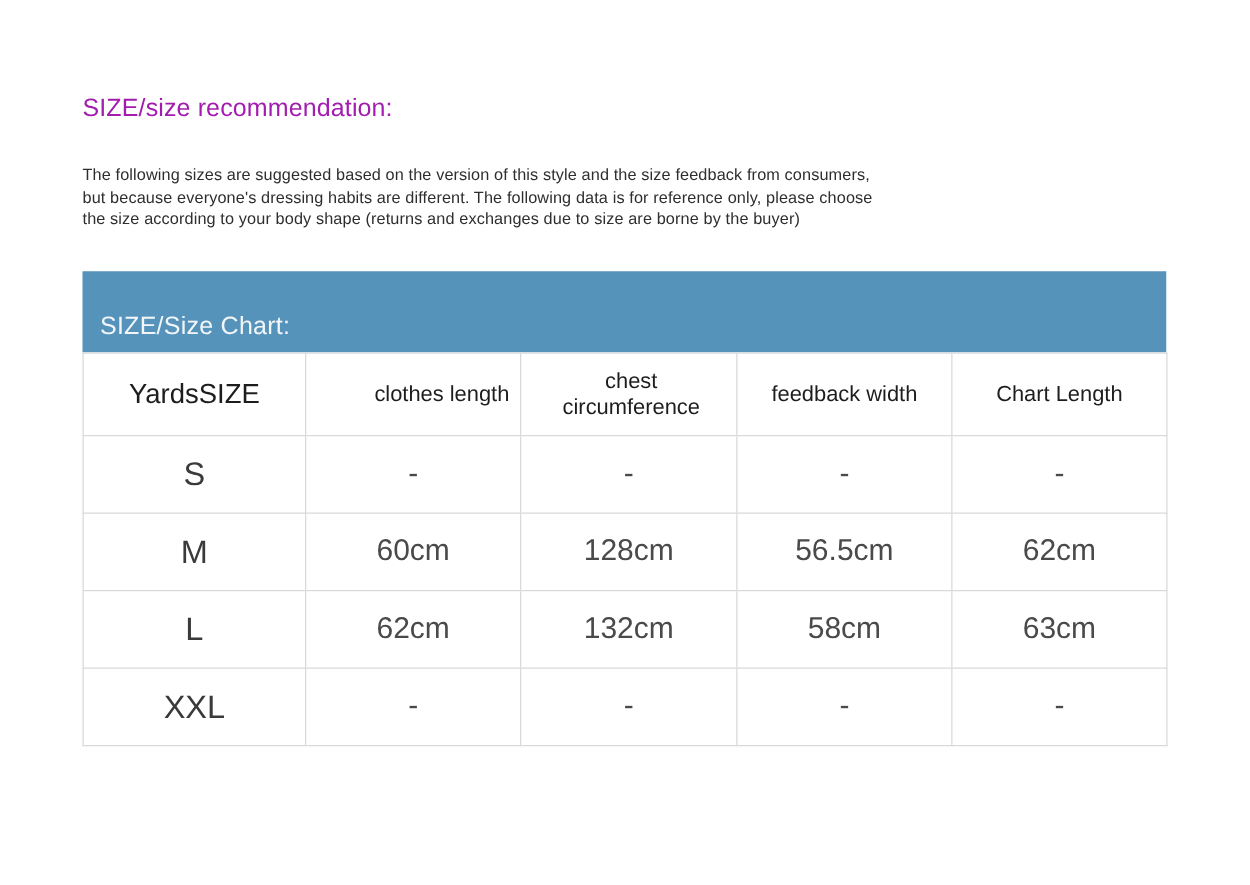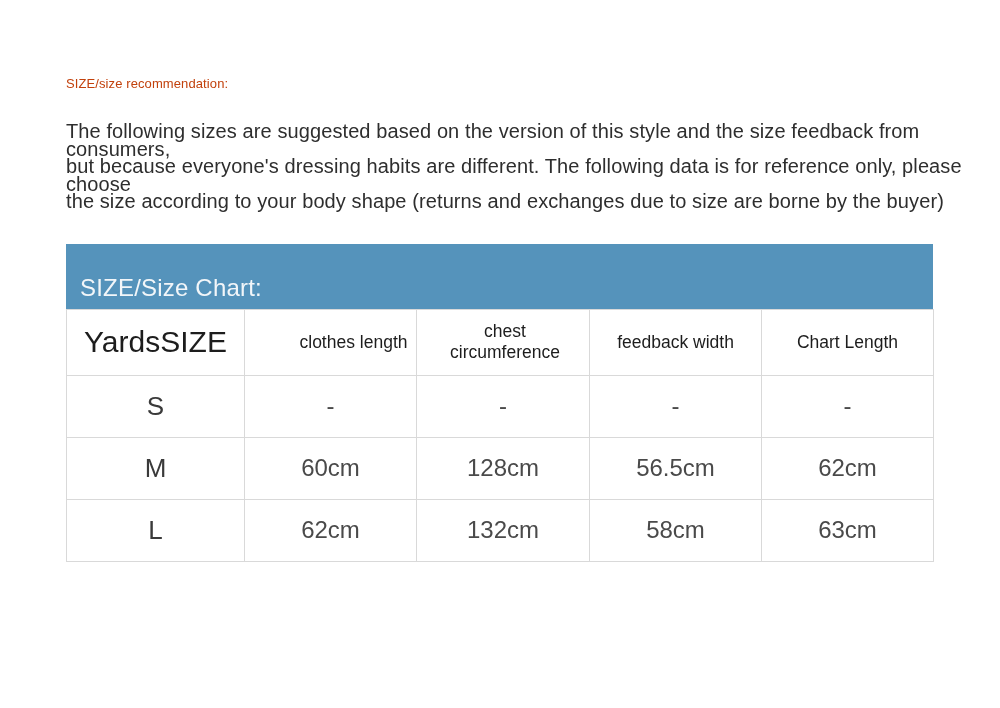--- a/index.html
+++ b/index.html
@@ -11,46 +11,46 @@
     color: #242424;
     overflow: hidden;
   }
   .content {
     position: absolute;
     left: 66px; top: 0;
     width: 868px;
   }
   .section-heading {
     margin-top: 76px;
-    font-size: 13px;
+    font-size: 20px;
     font-weight: 500;
     letter-spacing: 0.1px;
-    color: #c2410c;
+    color: #a21caf;
   }
   .size-disclaimer {
     margin-top: 32px;
-    font-size: 20px;
+    font-size: 13px;
     line-height: 17.5px;
     color: #2e2e2e;
     white-space: pre-line;
     width: 900px;
     letter-spacing: 0.1px;
   }
   .chart-title-bar {
     margin-top: 33px;
     width: 867px;
     height: 65px;
     background: #5593bb;
     display: flex;
     align-items: center;
     padding-left: 14px;
   }
   .chart-title {
     color: #f2f6f9;
-    font-size: 24px;
+    font-size: 20px;
     font-weight: 400;
     letter-spacing: 0.2px;
     margin-top: 24px;
   }
   table.size-table {
     width: 867px;
     border-collapse: collapse;
     table-layout: fixed;
     background: #ffffff;
   }
@@ -66,21 +66,21 @@
     font-weight: 400;
   }
   table.size-table thead tr { height: 66px; }
   table.size-table tbody tr { height: 62px; }
   th.col-header {
     font-size: 17.5px;
     color: #1d1d1d;
     line-height: 21px;
   }
   th.col-header-size {
-    font-size: 30px;
+    font-size: 22px;
     color: #1d1d1d;
   }
   th.col-header-clothes { text-align: right; padding-right: 2px; padding-left: 48px; }
   th.col-header-chest   { text-align: left; padding: 0 8px 0 12px; }
   td.size-cell {
     font-size: 26px;
     color: #3a3a3a;
   }
   td.value-cell {
     font-size: 24px;
@@ -134,15 +134,22 @@
         <td class="value-cell">56.5cm</td>
         <td class="value-cell">62cm</td>
       </tr>
       <tr>
         <td class="size-cell">L</td>
         <td class="value-cell">62cm</td>
         <td class="value-cell">132cm</td>
         <td class="value-cell">58cm</td>
         <td class="value-cell">63cm</td>
       </tr>
+      <tr>
+        <td class="size-cell">XXL</td>
+        <td class="value-cell">-</td>
+        <td class="value-cell">-</td>
+        <td class="value-cell">-</td>
+        <td class="value-cell">-</td>
+      </tr>
     </tbody>
   </table>
 </div>
 
 </body></html>

